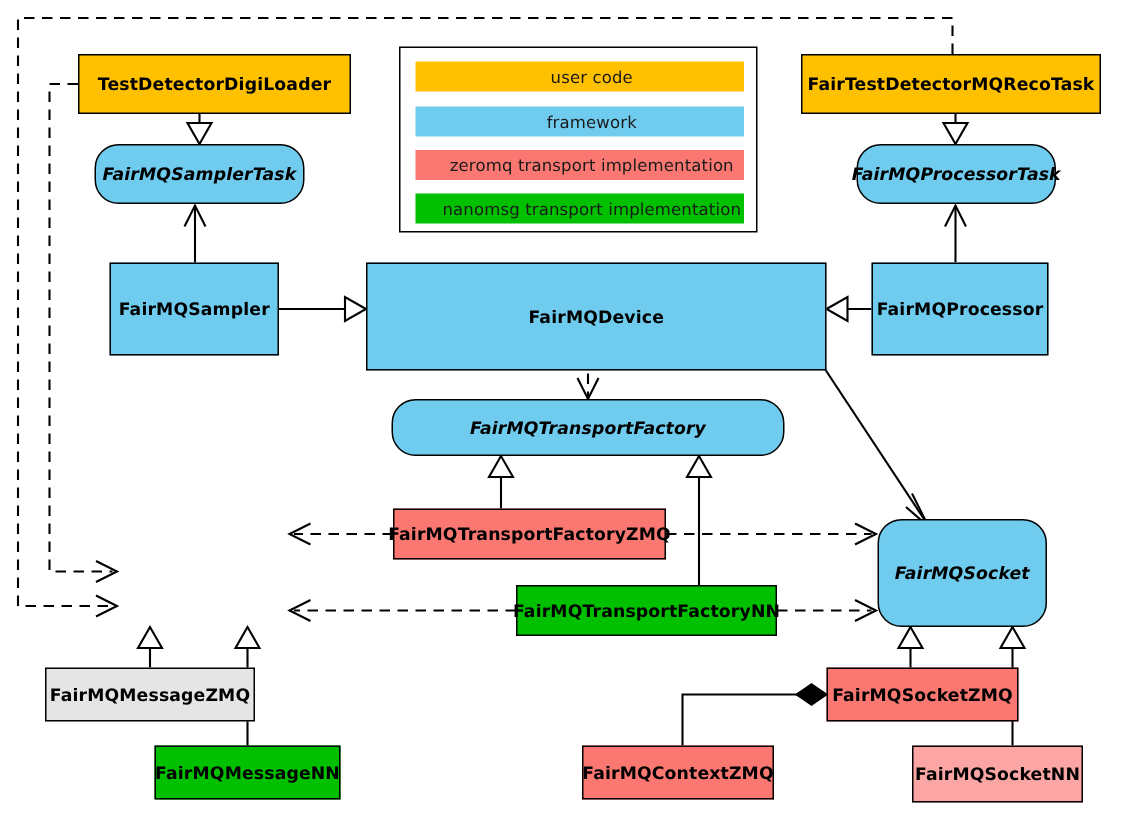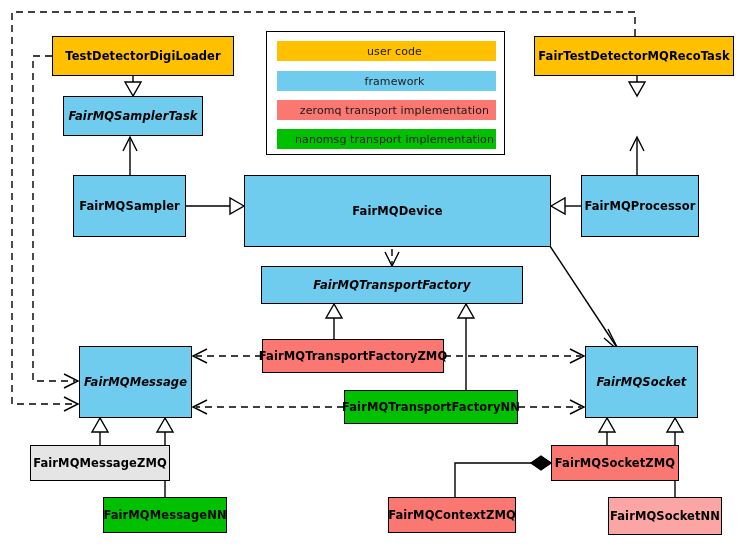--- a/index.html
+++ b/index.html
@@ -31,20 +31,21 @@
     justify-content: center;
     text-align: center;
     font-size: 11.5px;
     font-weight: bold;
     color: #000000;
     line-height: 1.1;
     letter-spacing: 0.1px;
   }
   .node-box.abstract {
     font-style: italic;
+    border-radius: 16px;
   }
   .legend-panel {
     position: absolute;
     box-sizing: border-box;
     background: #ffffff;
     border: 1.4px solid #000000;
   }
   .legend-row {
     position: absolute;
     box-sizing: border-box;
@@ -184,20 +185,23 @@
   </div>
 
   <div class="node-box" style="left:534px; top:36px; width:200px; height:40px; background:#FFC000;">
     <span>FairTestDetectorMQRecoTask</span>
   </div>
 
   <div class="node-box abstract" style="left:63px; top:96px; width:140px; height:40px; background:#6FCCEE;">
     <span>FairMQSamplerTask</span>
   </div>
 
+  <div class="node-box abstract" style="left:571px; top:96px; width:133px; height:40px; background:#6FCCEE;">
+    <span>FairMQProcessorTask</span>
+  </div>
 
   <div class="node-box" style="left:73px; top:175px; width:113px; height:62px; background:#6FCCEE;">
     <span>FairMQSampler</span>
   </div>
 
   <div class="node-box" style="left:244px; top:175px; width:307px; height:72px; background:#6FCCEE;">
     <span>FairMQDevice</span>
   </div>
 
   <div class="node-box" style="left:581px; top:175px; width:118px; height:62px; background:#6FCCEE;">
@@ -209,23 +213,20 @@
   </div>
 
   <div class="node-box" style="left:262px; top:339px; width:182px; height:34px; background:#FA7871;">
     <span>FairMQTransportFactoryZMQ</span>
   </div>
 
   <div class="node-box" style="left:344px; top:390px; width:174px; height:34px; background:#00C000;">
     <span>FairMQTransportFactoryNN</span>
   </div>
 
-  <div class="node-box abstract" style="left:79px; top:346px; width:113px; height:72px; background:#6FCCEE;">
-    <span>FairMQMessage</span>
-  </div>
 
   <div class="node-box abstract" style="left:585px; top:346px; width:113px; height:72px; background:#6FCCEE;">
     <span>FairMQSocket</span>
   </div>
 
   <div class="node-box" style="left:30px; top:445px; width:140px; height:36px; background:#e5e5e5;">
     <span>FairMQMessageZMQ</span>
   </div>
 
   <div class="node-box" style="left:103px; top:497px; width:124px; height:36px; background:#00C000;">

